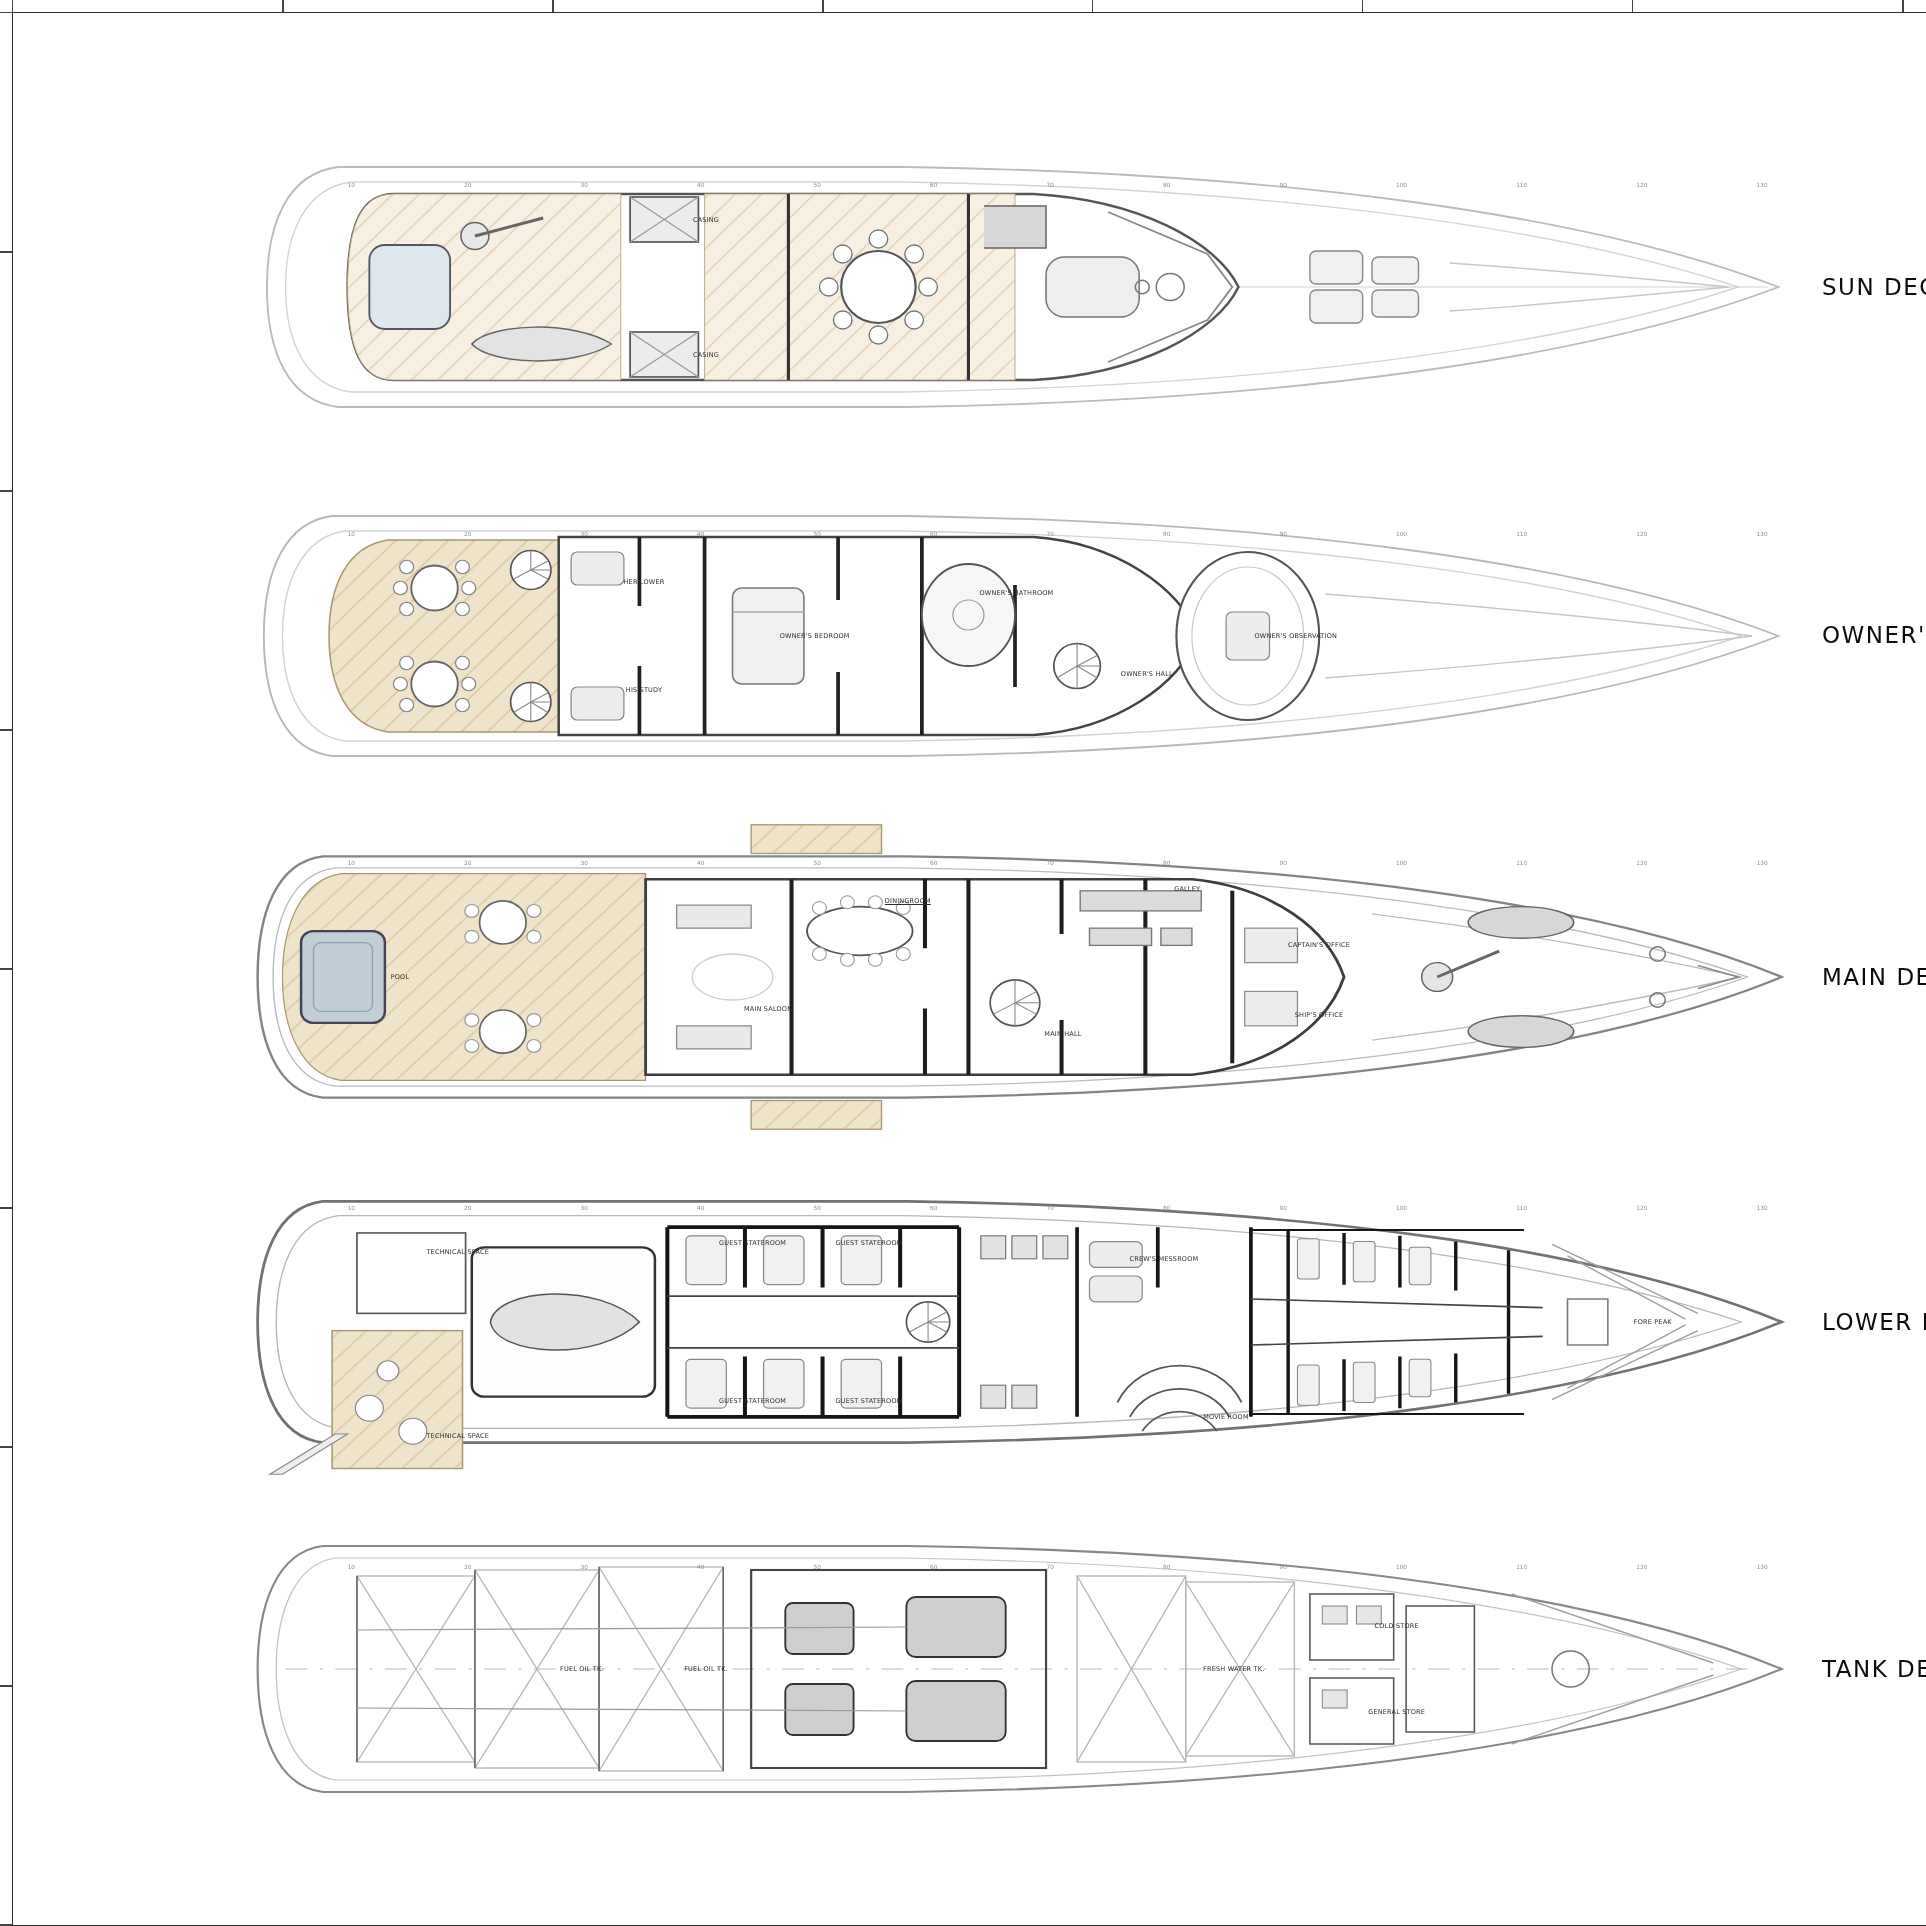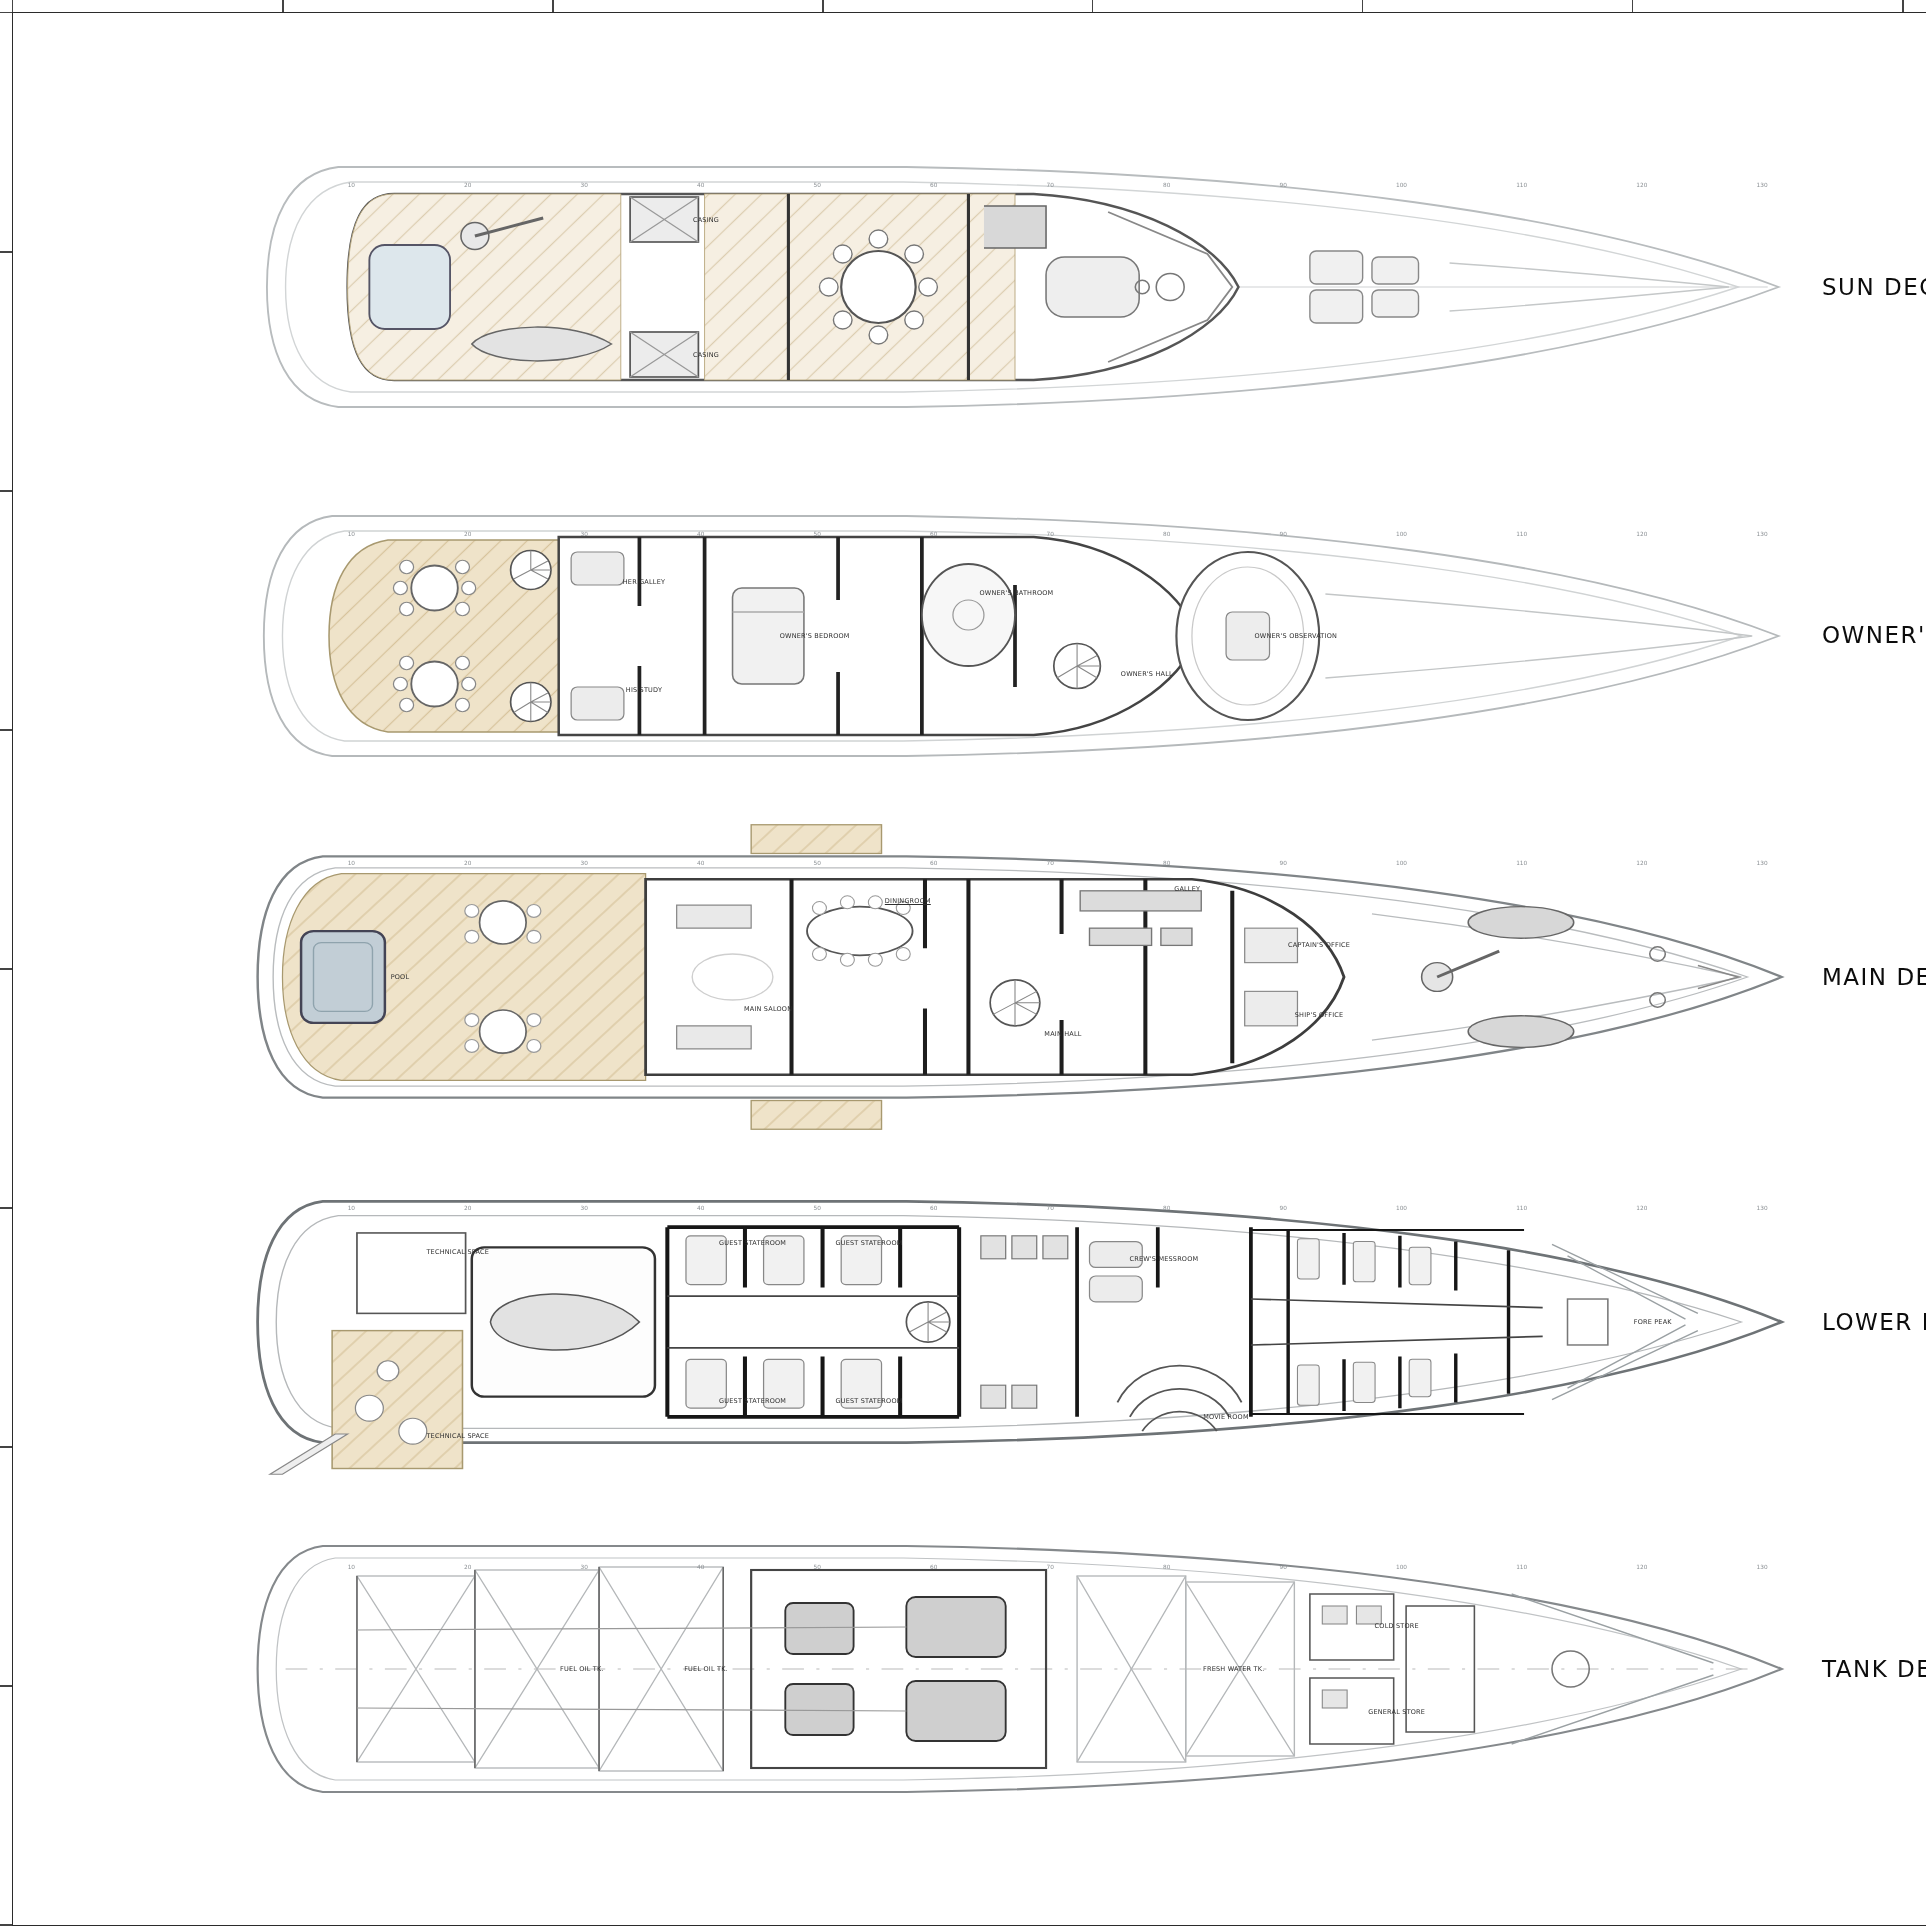--- a/index.html
+++ b/index.html
@@ -174,21 +174,21 @@
         <span class="frame-num">60</span>
         <span class="frame-num">70</span>
         <span class="frame-num">80</span>
         <span class="frame-num">90</span>
         <span class="frame-num">100</span>
         <span class="frame-num">110</span>
         <span class="frame-num">120</span>
         <span class="frame-num">130</span>
       </div>
     <div class="rooms">
-        <span class="room-label" style="left: 23%; top: 30%;">HER GALLEY</span>
+        <span class="room-label" style="left: 23%; top: 30%;">HER LOWER</span>
         <span class="room-label" style="left: 23%; top: 70%;">HIS STUDY</span>
         <span class="room-label" style="left: 34%; top: 50%;">OWNER'S BEDROOM</span>
         <span class="room-label" style="left: 47%; top: 34%;">OWNER'S BATHROOM</span>
         <span class="room-label" style="left: 54.5%; top: 64%; padding-left: 28px;">OWNER'S HALL</span>
         <span class="room-label" style="left: 65%; top: 50%;">OWNER'S OBSERVATION</span>
       </div>
   </section>
   <div class="deck-label" id="label-owner">OWNER'S DECK</div>
 
   <section class="deck" id="deck-main">

